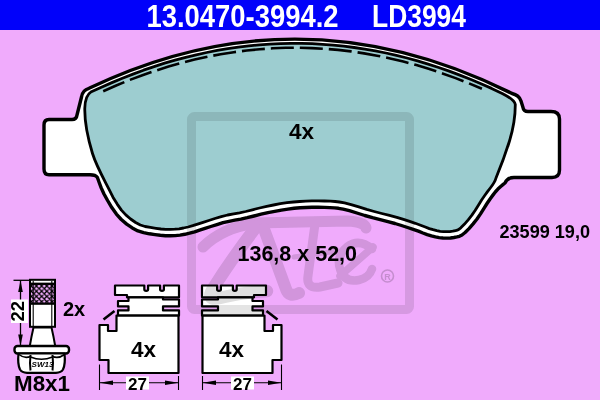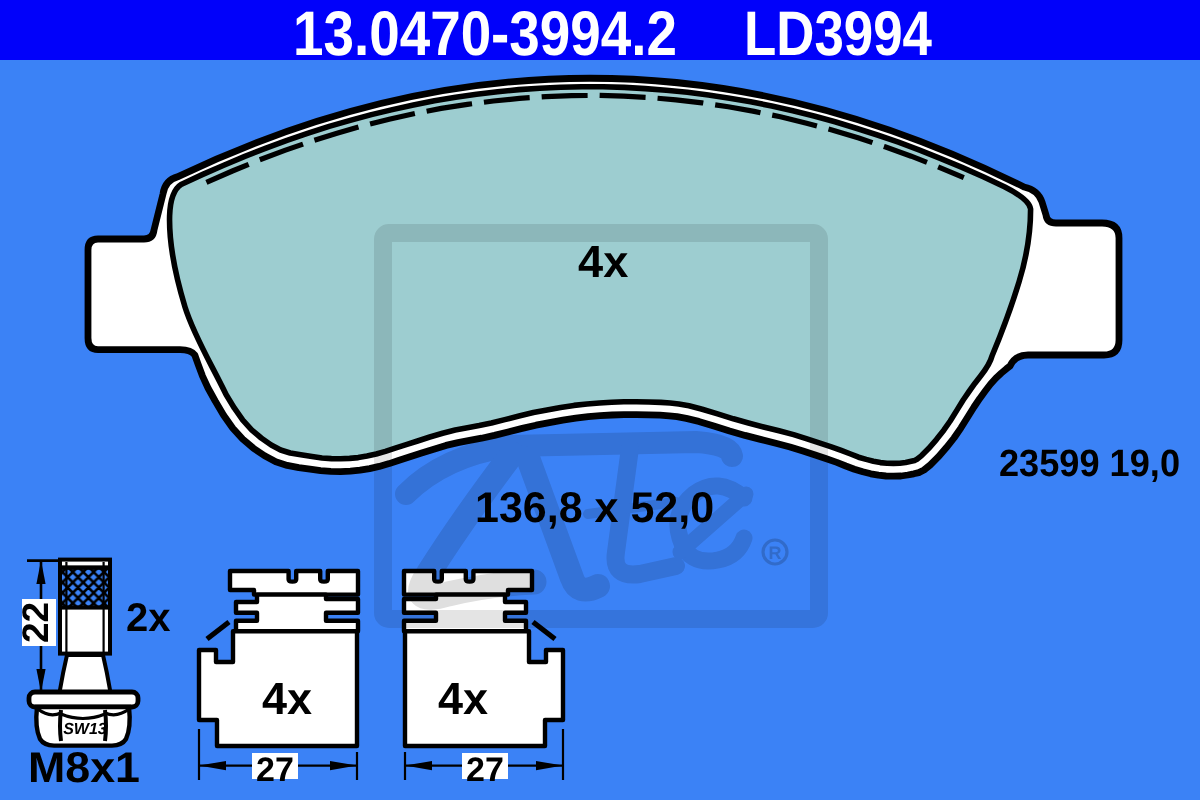--- a/index.html
+++ b/index.html
@@ -1,16 +1,16 @@
 <!DOCTYPE html>
 <html><head>
 <meta charset="utf-8">
 <style>
   html,body{margin:0;padding:0;background:#fff;}
-  #page{position:relative;width:600px;height:400px;overflow:hidden;background:#3b82f6;
+  #page{position:relative;width:600px;height:400px;overflow:hidden;background:#f0abfc;
         font-family:"Liberation Sans", sans-serif;}
   svg{position:absolute;left:0;top:0;}
   text{font-family:"Liberation Sans", sans-serif;font-weight:bold;}
 </style>
 </head>
 <body>
 <div id="page">
 <svg width="600" height="400" viewBox="0 0 600 400">
   <defs>
     <pattern id="hatch" width="5.2" height="5.2" patternUnits="userSpaceOnUse">

